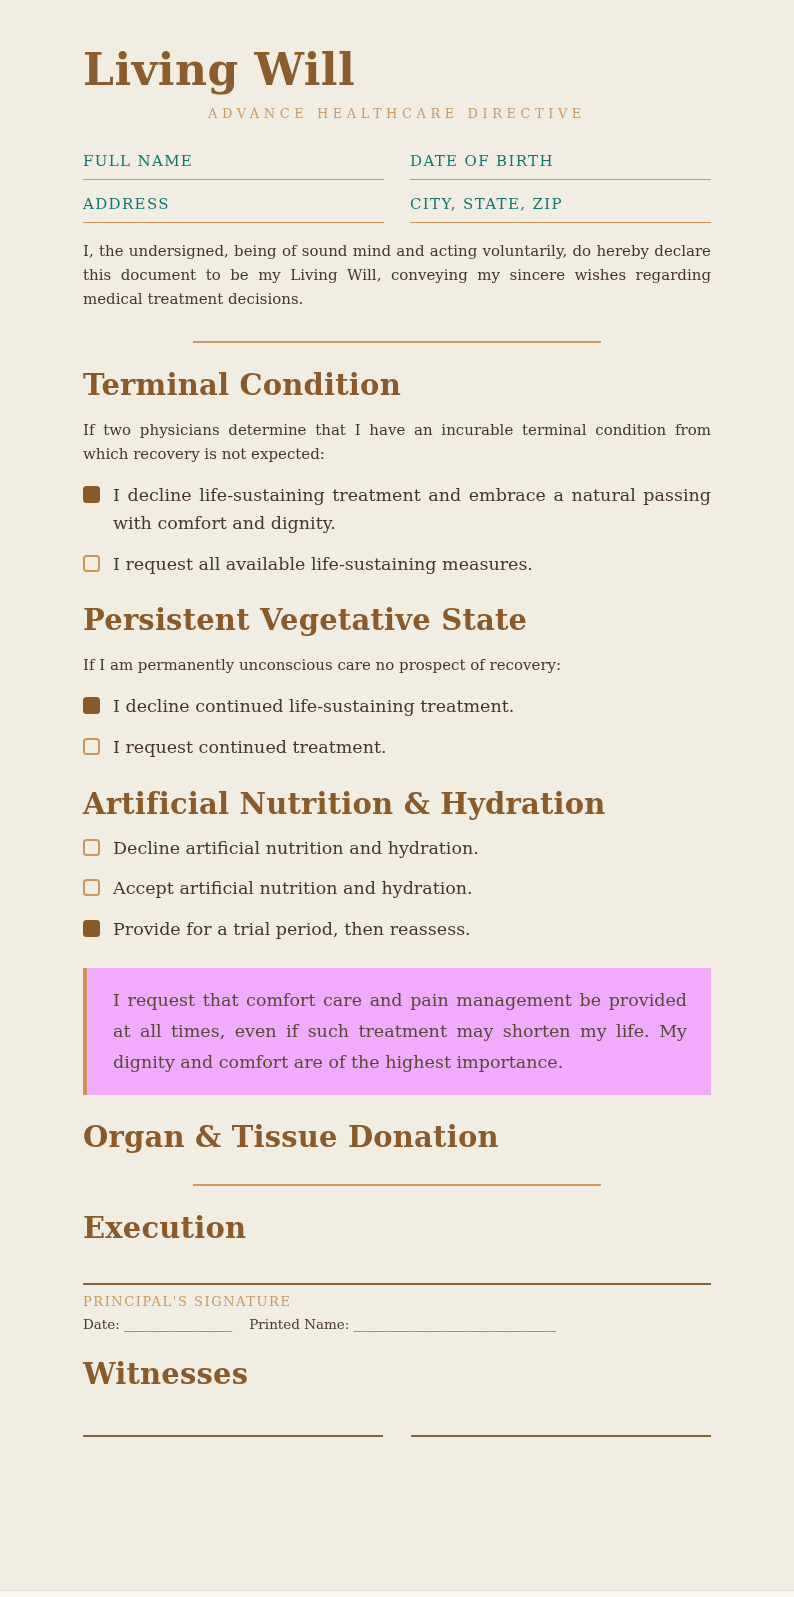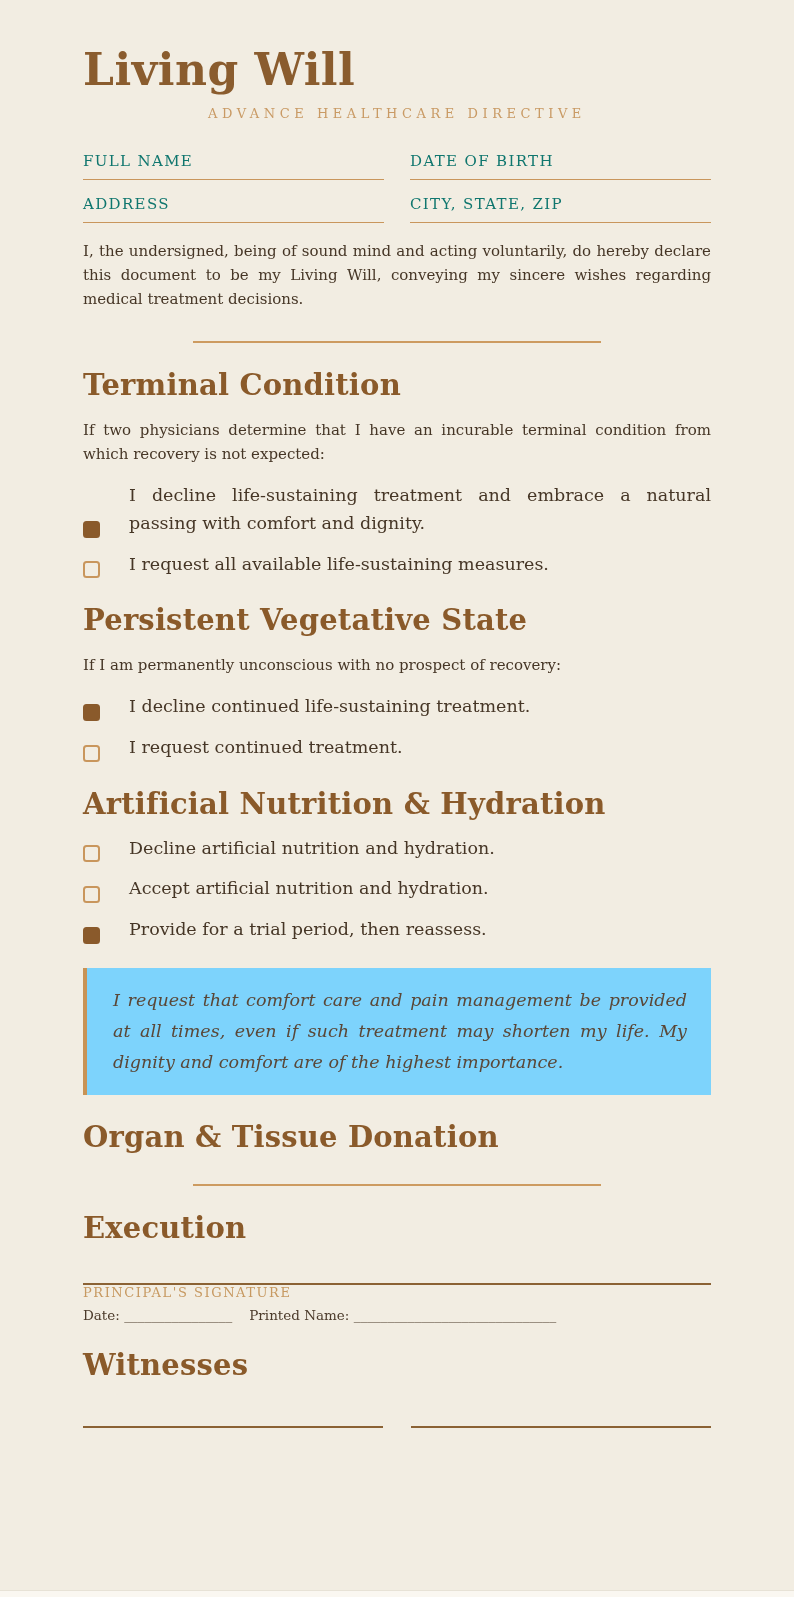--- a/index.html
+++ b/index.html
@@ -68,22 +68,22 @@
     font-size: 29px;
     font-weight: bold;
     margin-top: 25px;
     margin-bottom: 14px;
     letter-spacing: 0.2px;
   }
   .intro { margin-top: 0; margin-bottom: 16px; }
   .options { margin-top: 4px; }
   .option {
     display: flex;
-    align-items: flex-end;
-    gap: 29px;
+    align-items: flex-start;
+    gap: 13px;
     margin-bottom: 13px;
   }
   .option-label {
     font-size: 17.5px;
     line-height: 1.58;
     text-align: justify;
     flex: 1;
   }
   .checkbox {
     flex: 0 0 auto;
@@ -93,31 +93,31 @@
     border: 2px solid #c9965c;
     background: transparent;
     cursor: pointer;
   }
   .checkbox[data-checked="true"] {
     background: #8a5a2b;
     border-color: #8a5a2b;
   }
   blockquote.comfort-quote {
     margin-top: 24px;
-    background: #7dd3fc;
+    background: #f0abfc;
     border-left: 4px solid #c89355;
     padding: 17px 24px 17px 26px;
-    font-style: italic;
     font-size: 17.5px;
     line-height: 1.78;
     color: #5a4737;
     text-align: justify;
   }
   .sig-block {
     border-top: 2px solid #8b6234;
+    padding-top: 9px;
   }
   .sig-space-lg { margin-top: 38px; }
   .sig-label {
     color: #c79961;
     font-size: 13px;
     letter-spacing: 0.12em;
   }
   .fill-row {
     font-size: 13.5px;
     margin-top: 7px;
@@ -165,21 +165,21 @@
       <span class="checkbox" data-checked="true"></span>
       <span class="option-label">I decline life-sustaining treatment and embrace a natural passing with comfort and dignity.</span>
     </div>
     <div class="option">
       <span class="checkbox" data-checked="false"></span>
       <span class="option-label">I request all available life-sustaining measures.</span>
     </div>
   </div>
 
   <h2 class="section-heading">Persistent Vegetative State</h2>
-  <p class="body-text intro">If I am permanently unconscious with no prospect of recovery:</p>
+  <p class="body-text intro">If I am permanently unconscious care no prospect of recovery:</p>
   <div class="options">
     <div class="option">
       <span class="checkbox" data-checked="true"></span>
       <span class="option-label">I decline continued life-sustaining treatment.</span>
     </div>
     <div class="option">
       <span class="checkbox" data-checked="false"></span>
       <span class="option-label">I request continued treatment.</span>
     </div>
   </div>

